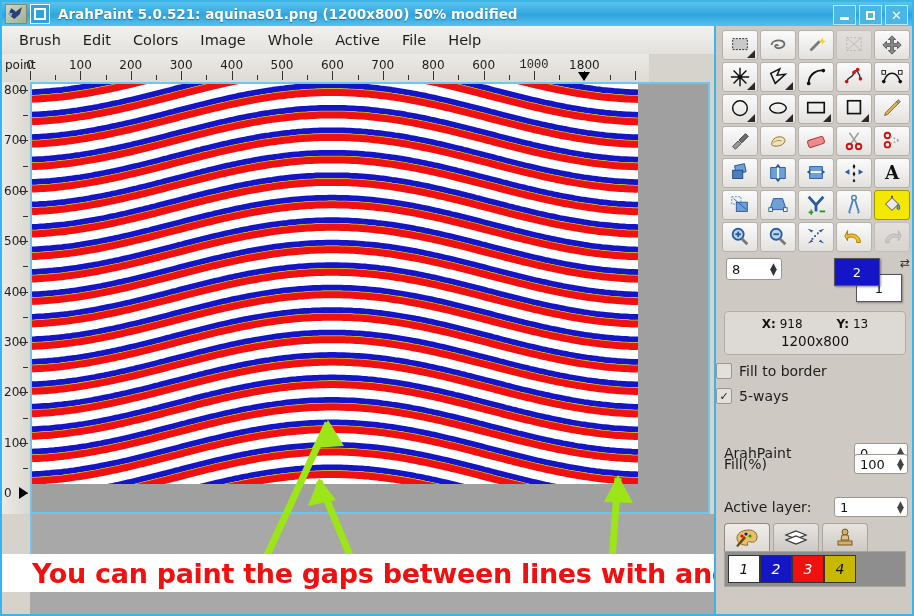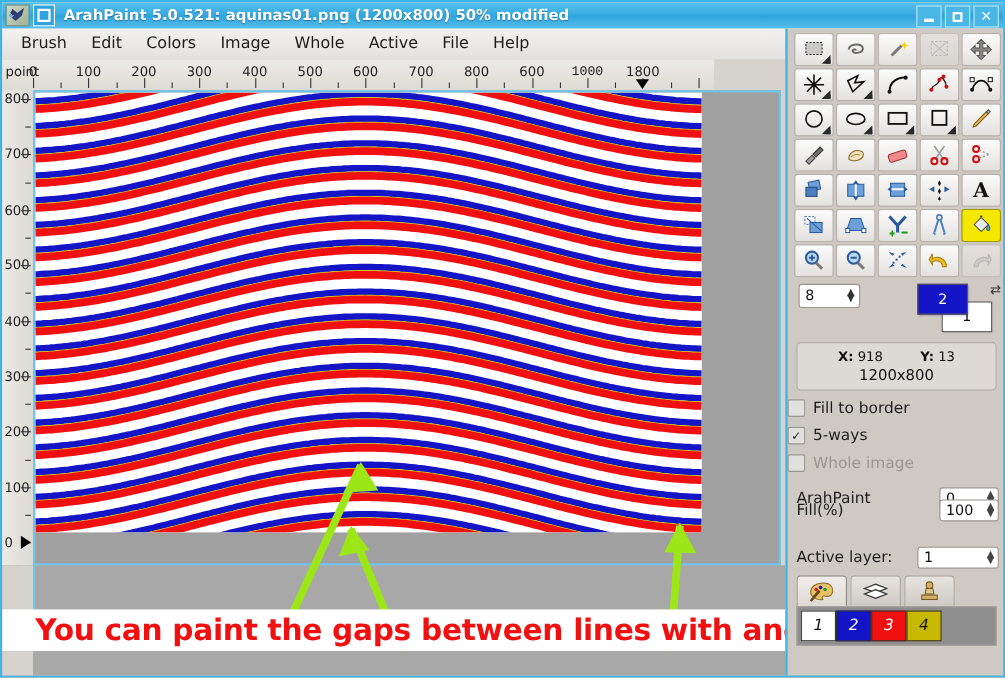--- a/index.html
+++ b/index.html
@@ -648,24 +648,20 @@
     </div>
 
     <div class="checkrow" style="top:337px">
       <div class="cbox"></div>
       <div class="lbl">Fill to border</div>
     </div>
     <div class="checkrow" style="top:362px">
       <div class="cbox">✓</div>
       <div class="lbl">5-ways</div>
     </div>
-    <div class="checkrow" style="top:387px">
-      <div class="cbox"></div>
-      <div class="lbl dim">Whole image</div>
-    </div>
 
     <div class="optrow" style="top:415px">
       <div class="lbl">ArahPaint</div>
       <div class="optspin">
         <span>0</span>
         <span class="arrows2">
             <span>▲</span>
             <span>▼</span>
           </span>
       </div>

